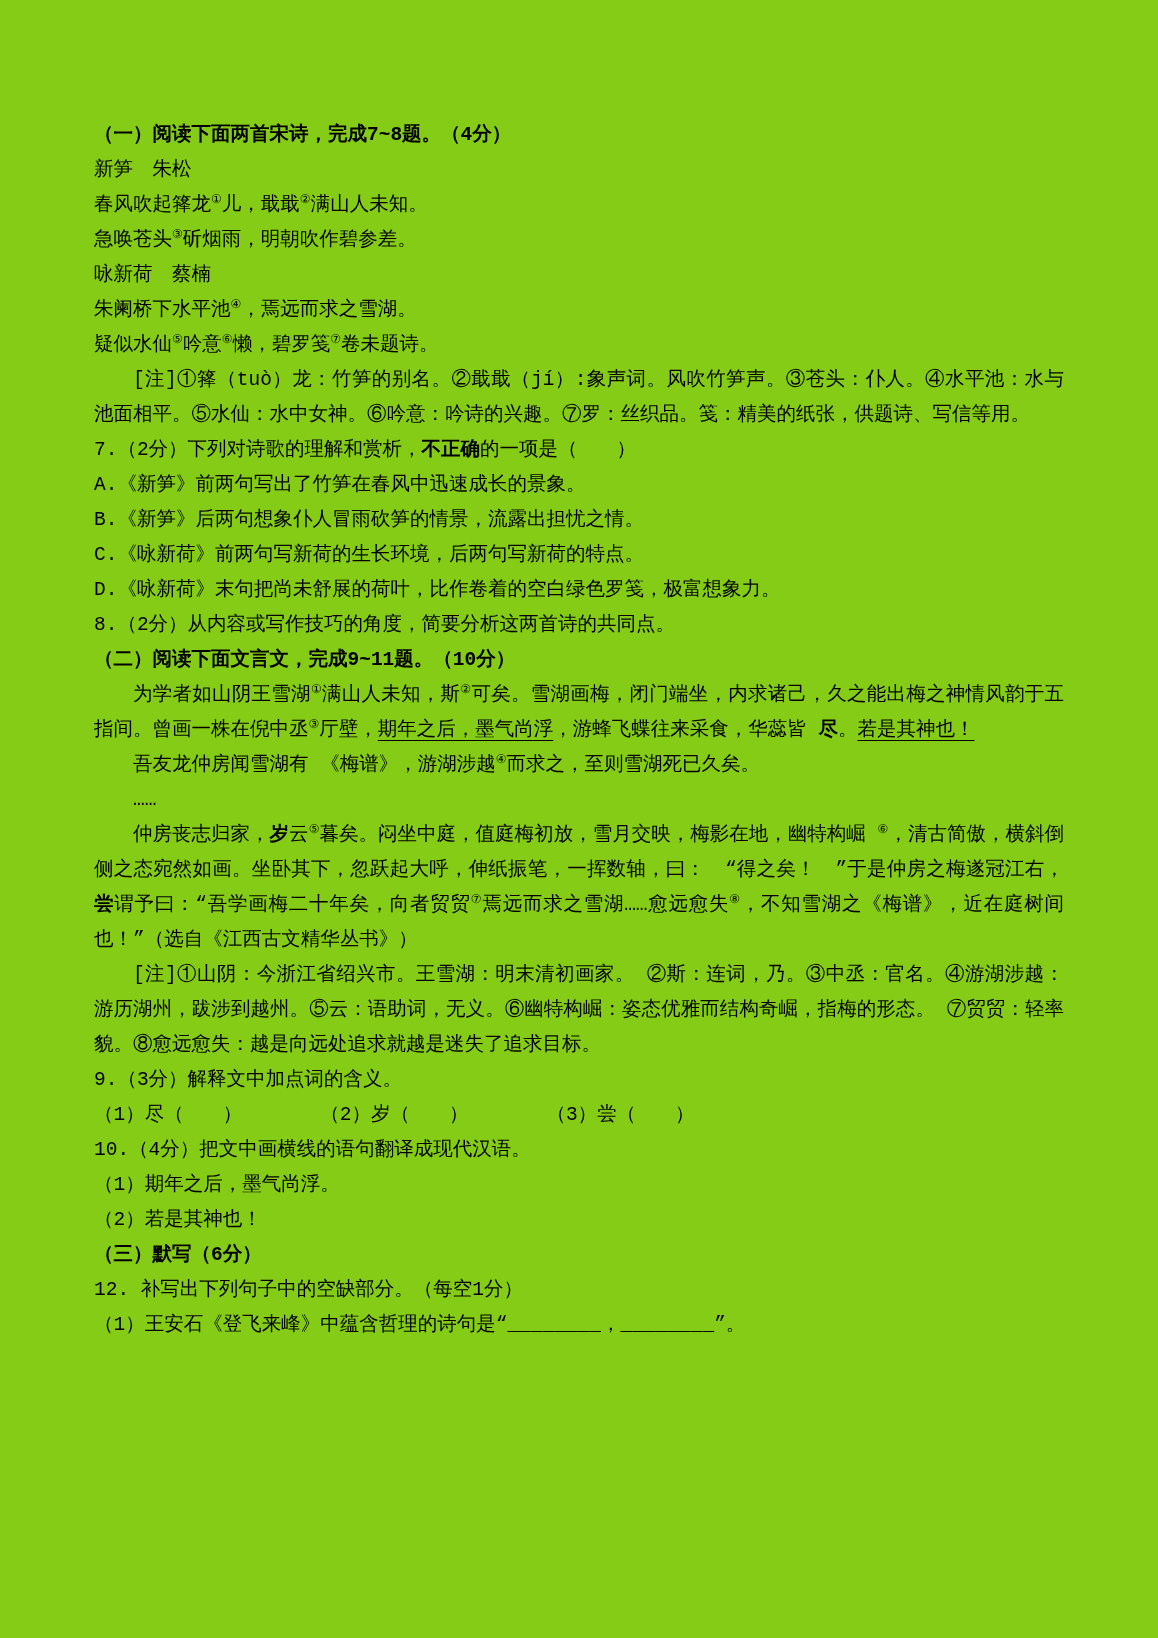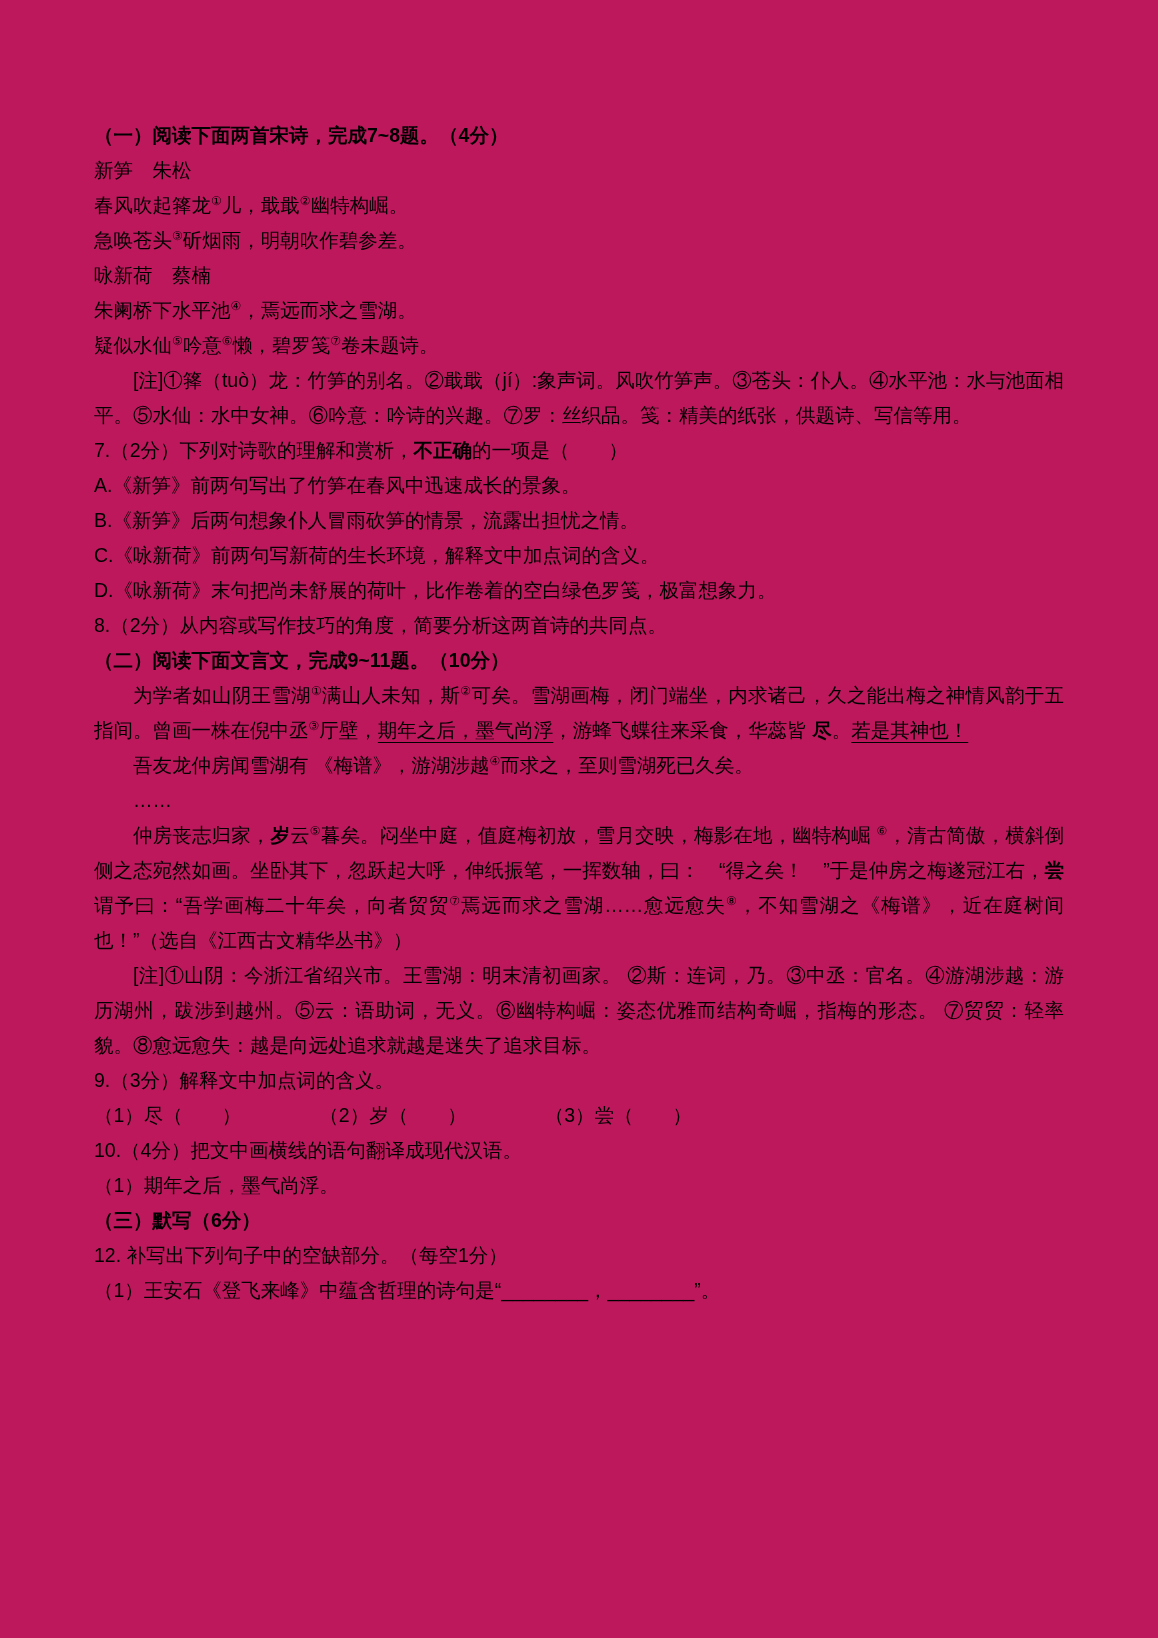--- a/index.html
+++ b/index.html
@@ -5,23 +5,23 @@
   html, body {
     margin: 0;
     padding: 0;
     background: #ffffff;
   }
   .page {
     position: relative;
     width: 1158px;
     min-height: 1638px;
     box-sizing: border-box;
-    background: #be185d;
+    background: #84cc16;
     padding: 118px 94px 40px 94px;
-    font-family: Liberation Sans, sans-serif;
+    font-family: Liberation Mono, monospace;
     color: #000000;
     overflow: hidden;
   }
   .doc { width: 100%; }
   p.para {
     margin: 0;
     padding: 0;
     font-size: 19.5px;
     line-height: 35px;
     text-align: justify;
@@ -38,39 +38,40 @@
     vertical-align: super;
   }
 </style>
 </head>
 <body>
 
 <div class="page">
   <div class="doc">
       <p class="para heading"><span>（一）阅读下面两首宋诗，完成7~8题。（4分）</span></p>
       <p class="para center"><span>新笋　朱松</span></p>
-      <p class="para center"><span>春风吹起箨龙</span><sup class="note-ref">①</sup><span>儿，戢戢</span><sup class="note-ref">②</sup><span>幽特构崛。</span></p>
+      <p class="para center"><span>春风吹起箨龙</span><sup class="note-ref">①</sup><span>儿，戢戢</span><sup class="note-ref">②</sup><span>满山人未知。</span></p>
       <p class="para center"><span>急唤苍头</span><sup class="note-ref">③</sup><span>斫烟雨，明朝吹作碧参差。</span></p>
       <p class="para center"><span>咏新荷　蔡楠</span></p>
       <p class="para center"><span>朱阑桥下水平池</span><sup class="note-ref">④</sup><span>，焉远而求之雪湖。</span></p>
       <p class="para center"><span>疑似水仙</span><sup class="note-ref">⑤</sup><span>吟意</span><sup class="note-ref">⑥</sup><span>懒，碧罗笺</span><sup class="note-ref">⑦</sup><span>卷未题诗。</span></p>
       <p class="para indent"><span>[注]①箨（tuò）龙：竹笋的别名。②戢戢（jí）:象声词。风吹竹笋声。③苍头：仆人。④水平池：水与池面相平。⑤水仙：水中女神。⑥吟意：吟诗的兴趣。⑦罗：丝织品。笺：精美的纸张，供题诗、写信等用。</span></p>
       <p class="para"><span>7.（2分）下列对诗歌的理解和赏析，</span><span class="b">不正确</span><span>的一项是（　　）</span></p>
       <p class="para"><span>A.《新笋》前两句写出了竹笋在春风中迅速成长的景象。</span></p>
       <p class="para"><span>B.《新笋》后两句想象仆人冒雨砍笋的情景，流露出担忧之情。</span></p>
-      <p class="para"><span>C.《咏新荷》前两句写新荷的生长环境，解释文中加点词的含义。</span></p>
+      <p class="para"><span>C.《咏新荷》前两句写新荷的生长环境，后两句写新荷的特点。</span></p>
       <p class="para"><span>D.《咏新荷》末句把尚未舒展的荷叶，比作卷着的空白绿色罗笺，极富想象力。</span></p>
       <p class="para"><span>8.（2分）从内容或写作技巧的角度，简要分析这两首诗的共同点。</span></p>
       <p class="para heading"><span>（二）阅读下面文言文，完成9~11题。（10分）</span></p>
       <p class="para indent"><span>为学者如山阴王雪湖</span><sup class="note-ref">①</sup><span>满山人未知，斯</span><sup class="note-ref">②</sup><span>可矣。雪湖画梅，闭门端坐，内求诸己，久之能出梅之神情风韵于五指间。曾画一株在倪中丞</span><sup class="note-ref">③</sup><span>厅壁，</span><span class="u">期年之后，墨气尚浮</span><span>，游蜂飞蝶往来采食，华蕊皆 </span><span class="b">尽</span><span>。</span><span class="u">若是其神也！</span></p>
       <p class="para indent"><span>吾友龙仲房闻雪湖有 《梅谱》，游湖涉越</span><sup class="note-ref">④</sup><span>而求之，至则雪湖死已久矣。</span></p>
       <p class="para indent"><span>……</span></p>
       <p class="para indent"><span>仲房丧志归家，</span><span class="b">岁</span><span>云</span><sup class="note-ref">⑤</sup><span>暮矣。闷坐中庭，值庭梅初放，雪月交映，梅影在地，幽特构崛 </span><sup class="note-ref">⑥</sup><span>，清古简傲，横斜倒侧之态宛然如画。坐卧其下，忽跃起大呼，伸纸振笔，一挥数轴，曰：　“得之矣！　”于是仲房之梅遂冠江右，</span><span class="b">尝</span><span>谓予曰：“吾学画梅二十年矣，向者贸贸</span><sup class="note-ref">⑦</sup><span>焉远而求之雪湖……愈远愈失</span><sup class="note-ref">⑧</sup><span>，不知雪湖之《梅谱》，近在庭树间也！”（选自《江西古文精华丛书》）</span></p>
       <p class="para indent"><span>[注]①山阴：今浙江省绍兴市。王雪湖：明末清初画家。 ②斯：连词，乃。③中丞：官名。④游湖涉越：游历湖州，跋涉到越州。⑤云：语助词，无义。⑥幽特构崛：姿态优雅而结构奇崛，指梅的形态。 ⑦贸贸：轻率貌。⑧愈远愈失：越是向远处追求就越是迷失了追求目标。</span></p>
       <p class="para"><span>9.（3分）解释文中加点词的含义。</span></p>
       <p class="para"><span>（1）尽（　　）　　　　（2）岁（　　）　　　　（3）尝（　　）</span></p>
       <p class="para"><span>10.（4分）把文中画横线的语句翻译成现代汉语。</span></p>
       <p class="para"><span>（1）期年之后，墨气尚浮。</span></p>
+      <p class="para"><span>（2）若是其神也！</span></p>
       <p class="para heading"><span>（三）默写（6分）</span></p>
       <p class="para"><span>12. 补写出下列句子中的空缺部分。（每空1分）</span></p>
       <p class="para"><span>（1）王安石《登飞来峰》中蕴含哲理的诗句是“________，________”。</span></p>
     </div>
 </div>
 
 </body></html>

